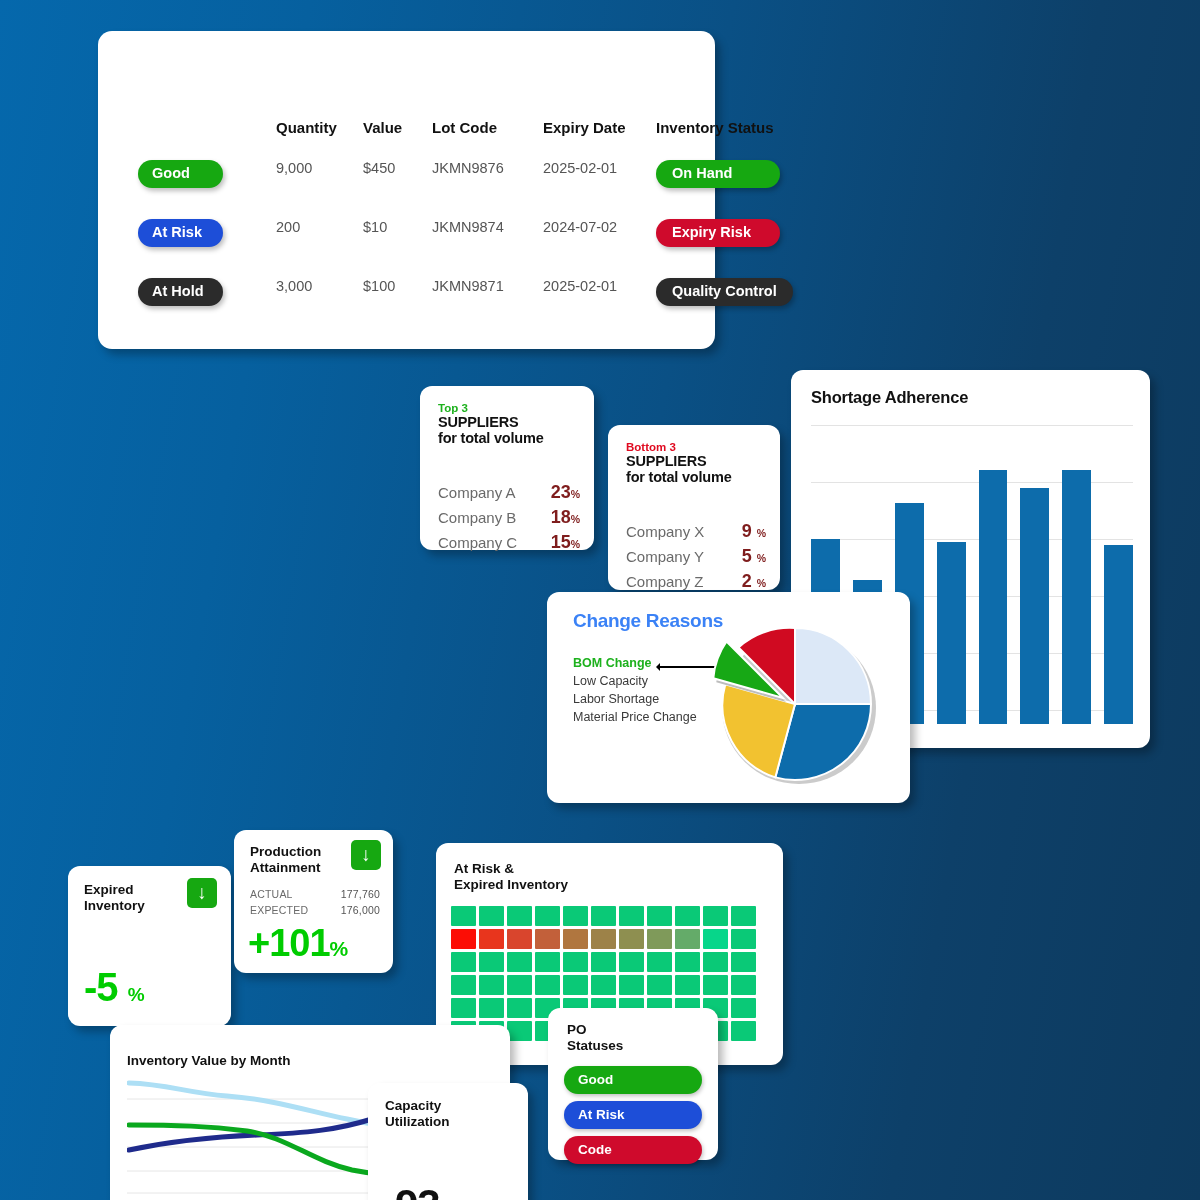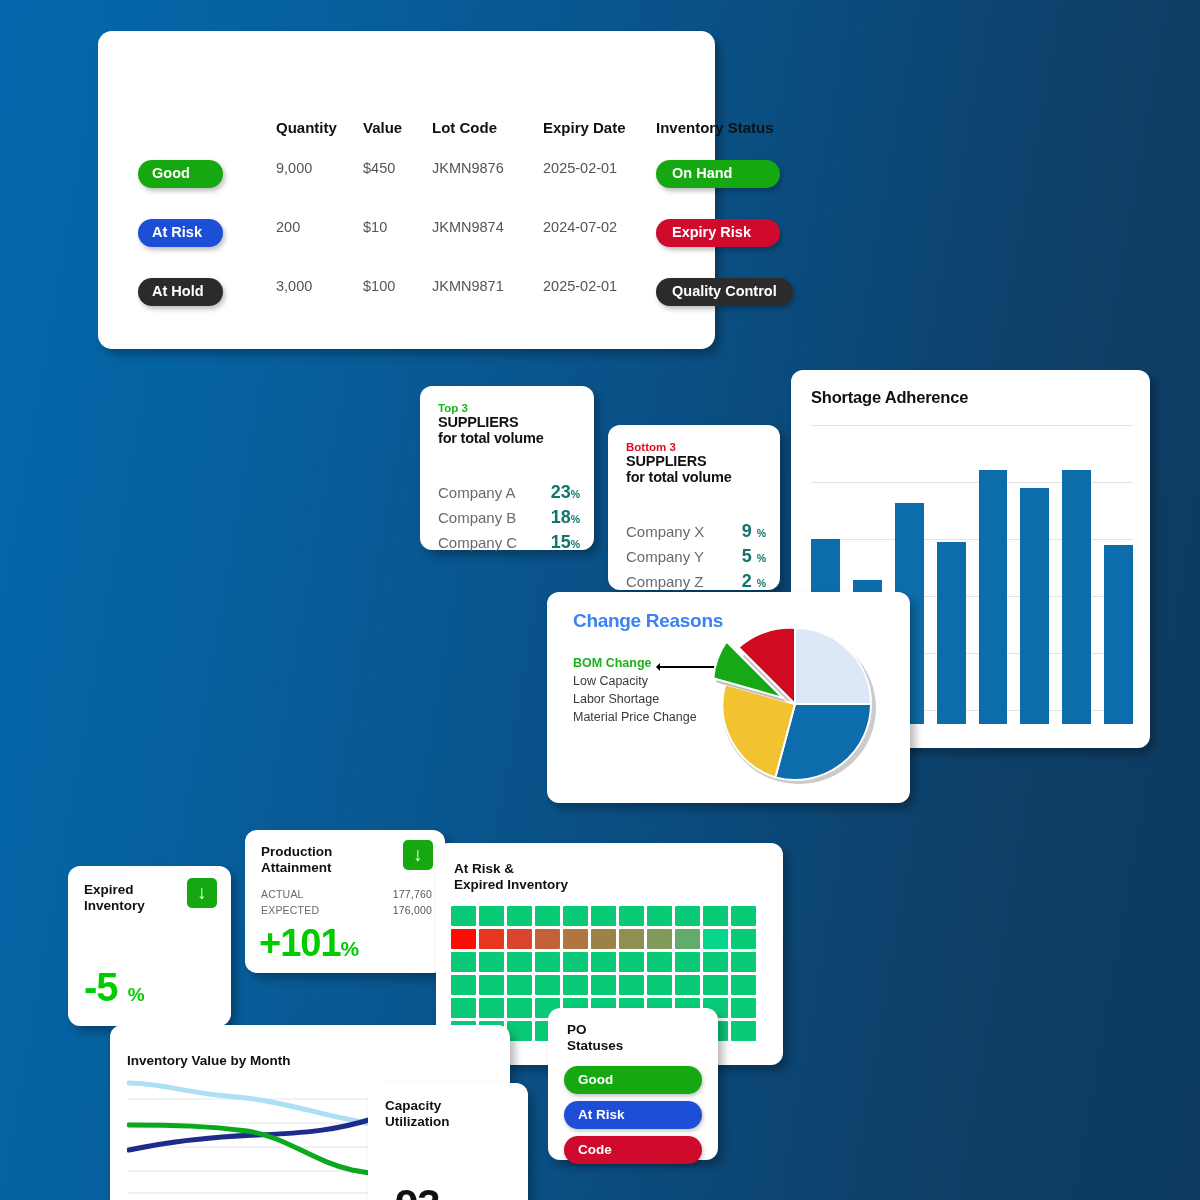--- a/index.html
+++ b/index.html
@@ -49,21 +49,21 @@
   #top3  { left: 420px; top: 386px; width: 174px; height: 164px; }
   #bot3  { left: 608px; top: 425px; width: 172px; height: 165px; }
   .sup-kicker { font-size: 11.5px; font-weight: bold; }
   .sup-kicker.green { color: #1db11d; }
   .sup-kicker.red { color: #e00a20; }
   .sup-title { font-size: 14.5px; font-weight: bold; color: #111; line-height: 1.12; letter-spacing:-0.2px;}
   .sup-head { position: absolute; left: 18px; top: 16px; }
   .sup-list { position: absolute; left: 18px; right: 14px; top: 74px; }
   .sup-item { display:flex; align-items:baseline; justify-content:space-between; height: 25px; }
   .sup-name { font-size: 15px; color: #6a6a6a; margin-top: 24px; }
-  .sup-val  { font-size: 18px; font-weight: bold; color: #0f766e; }
+  .sup-val  { font-size: 18px; font-weight: bold; color: #7f1d1d; }
   .sup-val .pc { font-size: 10.5px; font-weight: bold; }
 
   
   #sched { left: 791px; top: 370px; width: 359px; height: 378px; }
   #sched .sa-title { position:absolute; left: 20px; top: 18px; font-size: 16.5px; font-weight: bold; color:#111; letter-spacing:-0.2px;}
   #sched .plot { position: absolute; left: 20px; top: 55px; right: 17px; bottom: 24px; }
   .gridline { position:absolute; left:0; right:0; height:1px; background:#e3e3e3; }
   .bars { position:absolute; left:0; right:0; bottom:0; top:0; display:flex; align-items:flex-end; gap:13px; }
   .bar { flex:1; background:#0d6cab; }
 
@@ -81,21 +81,21 @@
   #expired { left: 68px; top: 866px; width: 163px; height: 160px; padding-left: 26px; }
   .kpi-title { position:absolute; left:16px; top:16px; font-size:13.5px; font-weight:bold; color:#111; line-height:1.15;}
   .arrow-box {
     position:absolute; top:12px; right:14px; width:30px; height:30px; border-radius:5px;
     background:#16a811; color:#fff; font-size:19px; line-height:30px; text-align:center;
   }
   .kpi-big { position:absolute; left:16px; bottom:16px; font-size:40px; font-weight:bold; color:#00cc00; letter-spacing:-1px;}
   .kpi-big .pc { font-size:19px; }
 
   
-  #prod { left: 245px; top: 830px; width: 200px; height: 143px; }
+  #prod { left: 234px; top: 830px; width: 159px; height: 143px; }
   #prod .kpi-title { top:14px; left:16px; }
   #prod .arrow-box { top:10px; right:12px; }
   .pa-rows { position:absolute; left:16px; right:13px; top:56px; }
   .pa-row { display:flex; justify-content:space-between; font-size:10.5px; color:#6a6a6a; line-height:16px; letter-spacing:0.2px;}
   .pa-row .v { color:#555; }
   #prod .kpi-big { left:14px; bottom:8px; font-size:38px; }
   #prod .kpi-big .pc { font-size:21px; }
 
   
   #heat { left: 436px; top: 843px; width: 347px; height: 222px; }

